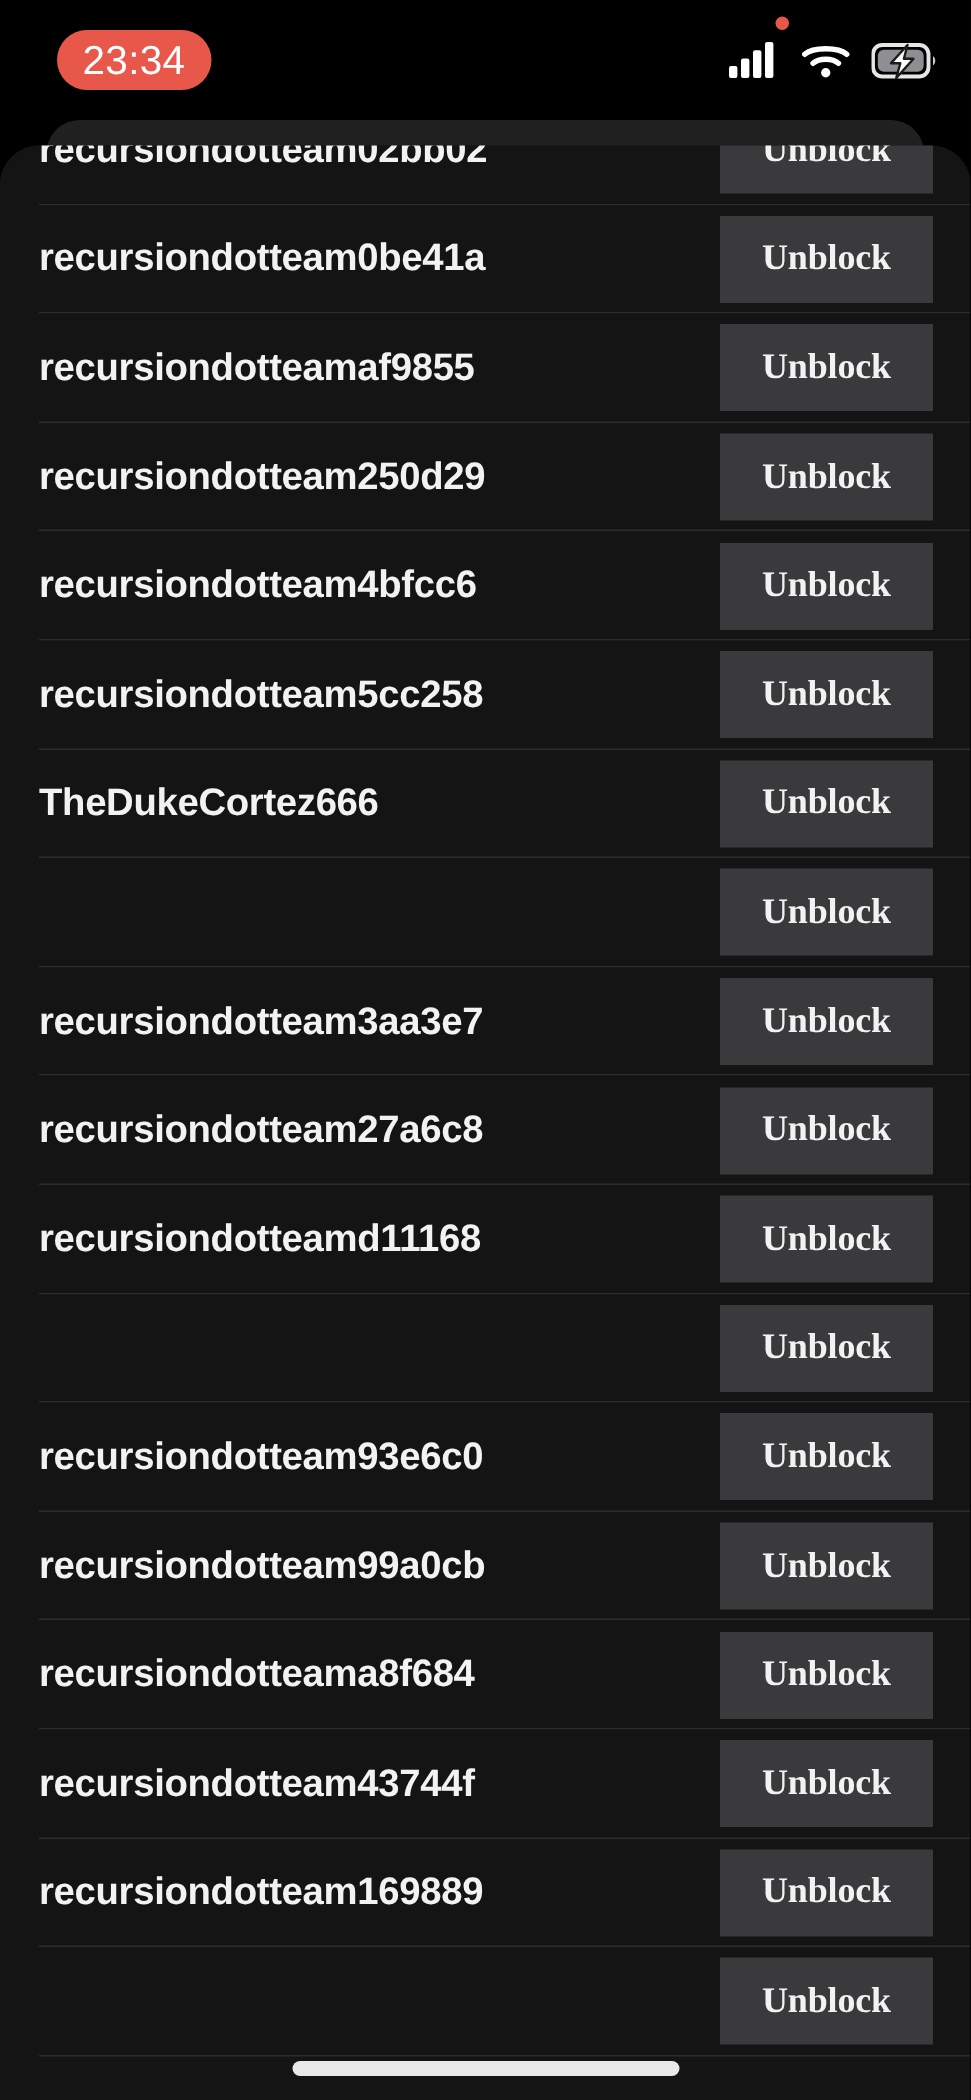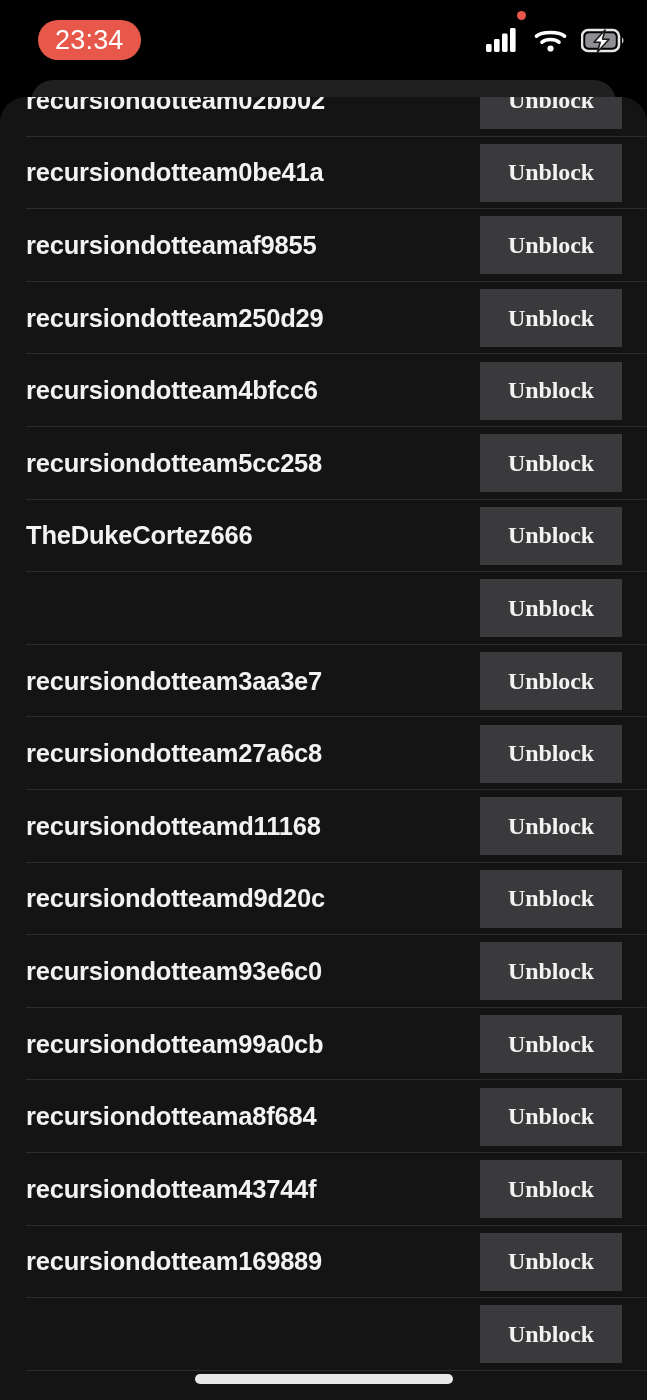--- a/index.html
+++ b/index.html
@@ -206,21 +206,20 @@
           <div class="row-name">recursiondotteam27a6c8</div>
           <button class="unblock-btn">Unblock</button>
           <div class="divider"></div>
         </div>
         <div class="row">
           <div class="row-name">recursiondotteamd11168</div>
           <button class="unblock-btn">Unblock</button>
           <div class="divider"></div>
         </div>
         <div class="row">
-          <div class="row-name">recursiondotteamd9d20c</div>
           <button class="unblock-btn">Unblock</button>
           <div class="divider"></div>
         </div>
         <div class="row">
           <div class="row-name">recursiondotteam93e6c0</div>
           <button class="unblock-btn">Unblock</button>
           <div class="divider"></div>
         </div>
         <div class="row">
           <div class="row-name">recursiondotteam99a0cb</div>

